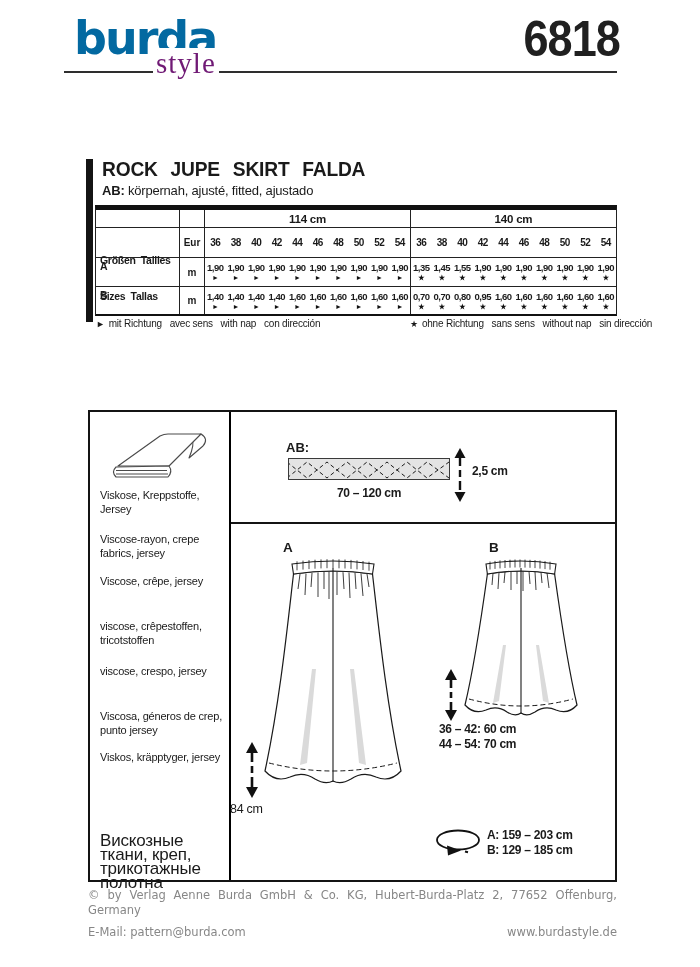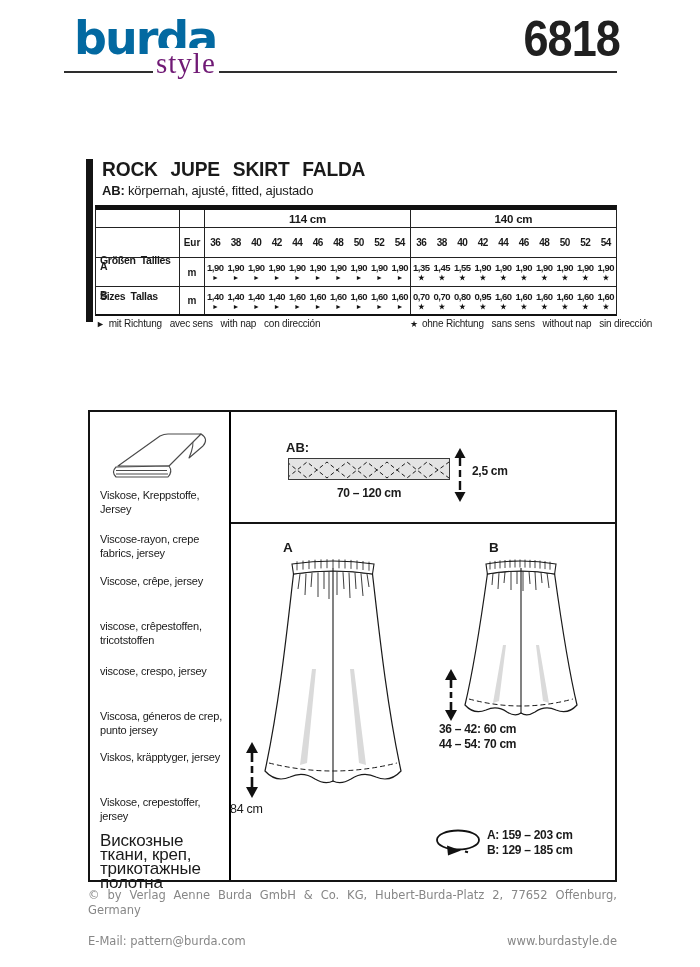--- a/index.html
+++ b/index.html
@@ -76,21 +76,21 @@
   .len-a{position:absolute;left:140px;top:390px;width:70px;font-weight:400;font-size:12.5px;letter-spacing:-.3px;}
   .len-b{position:absolute;left:349px;top:310px;width:120px;font-weight:700;font-size:12px;
     line-height:15px;letter-spacing:-.3px;}
   .hem-icon{position:absolute;left:344px;top:416px;}
   .hem-a{position:absolute;left:397px;top:416px;font-weight:700;font-size:12px;letter-spacing:-.3px;}
   .hem-b{position:absolute;left:397px;top:431px;font-weight:700;font-size:12px;letter-spacing:-.3px;}
   
   .footer{position:absolute;left:88px;top:888px;width:529px;color:#878787;
     font-family:"DejaVu Sans",sans-serif;font-size:11.5px;line-height:15px;}
   .foot-line1{text-align:justify;text-align-last:justify;}
-  .foot-line2{display:flex;justify-content:space-between;margin-top:16px;}
+  .foot-line2{display:flex;justify-content:space-between;margin-top:7px;}
   svg .ln{stroke:#1a1a1a;fill:none;}
 </style>
 </head>
 <body>
 
 <div class="page">
 
   <div class="brand">burda</div>
   <div class="head-rule"></div>
   <div class="brand-sub">style</div>
@@ -331,21 +331,20 @@
           <path d="M8,48 L60,48" fill="none"></path>
         </g>
       </svg>
       <div class="fabric-item" style="top:76px">Viskose, Kreppstoffe, Jersey</div>
       <div class="fabric-item" style="top:120px">Viscose-rayon, crepe fabrics, jersey</div>
       <div class="fabric-item" style="top:162px">Viscose, crêpe, jersey</div>
       <div class="fabric-item" style="top:207px">viscose, crêpestoffen, tricotstoffen</div>
       <div class="fabric-item" style="top:252px">viscose, crespo, jersey</div>
       <div class="fabric-item" style="top:297px">Viscosa, géneros de crep, punto jersey</div>
       <div class="fabric-item" style="top:338px">Viskos, kräpptyger, jersey</div>
-      <div class="fabric-item" style="top:383px">Viskose, crepestoffer, jersey</div>
       <div class="fabric-item" style="top:422px;font-size:17px">Вискозные ткани, креп, трикотажные полотна</div>
     </div>
 
     <div class="ab-label">AB:</div>
     <div class="strip">
       <svg width="162" height="22" viewBox="0 0 162 22">
         <path class="ln" d="M-2,19 L18,3 L38,19 L58,3 L78,19 L98,3 L118,19 L138,3 L160,19" stroke="#666" stroke-width="1" stroke-dasharray="4 3"></path>
         <path class="ln" d="M-2,3 L18,19 L38,3 L58,19 L78,3 L98,19 L118,3 L138,19 L160,3" stroke="#666" stroke-width="1" stroke-dasharray="4 3"></path>
       </svg>
     </div>

